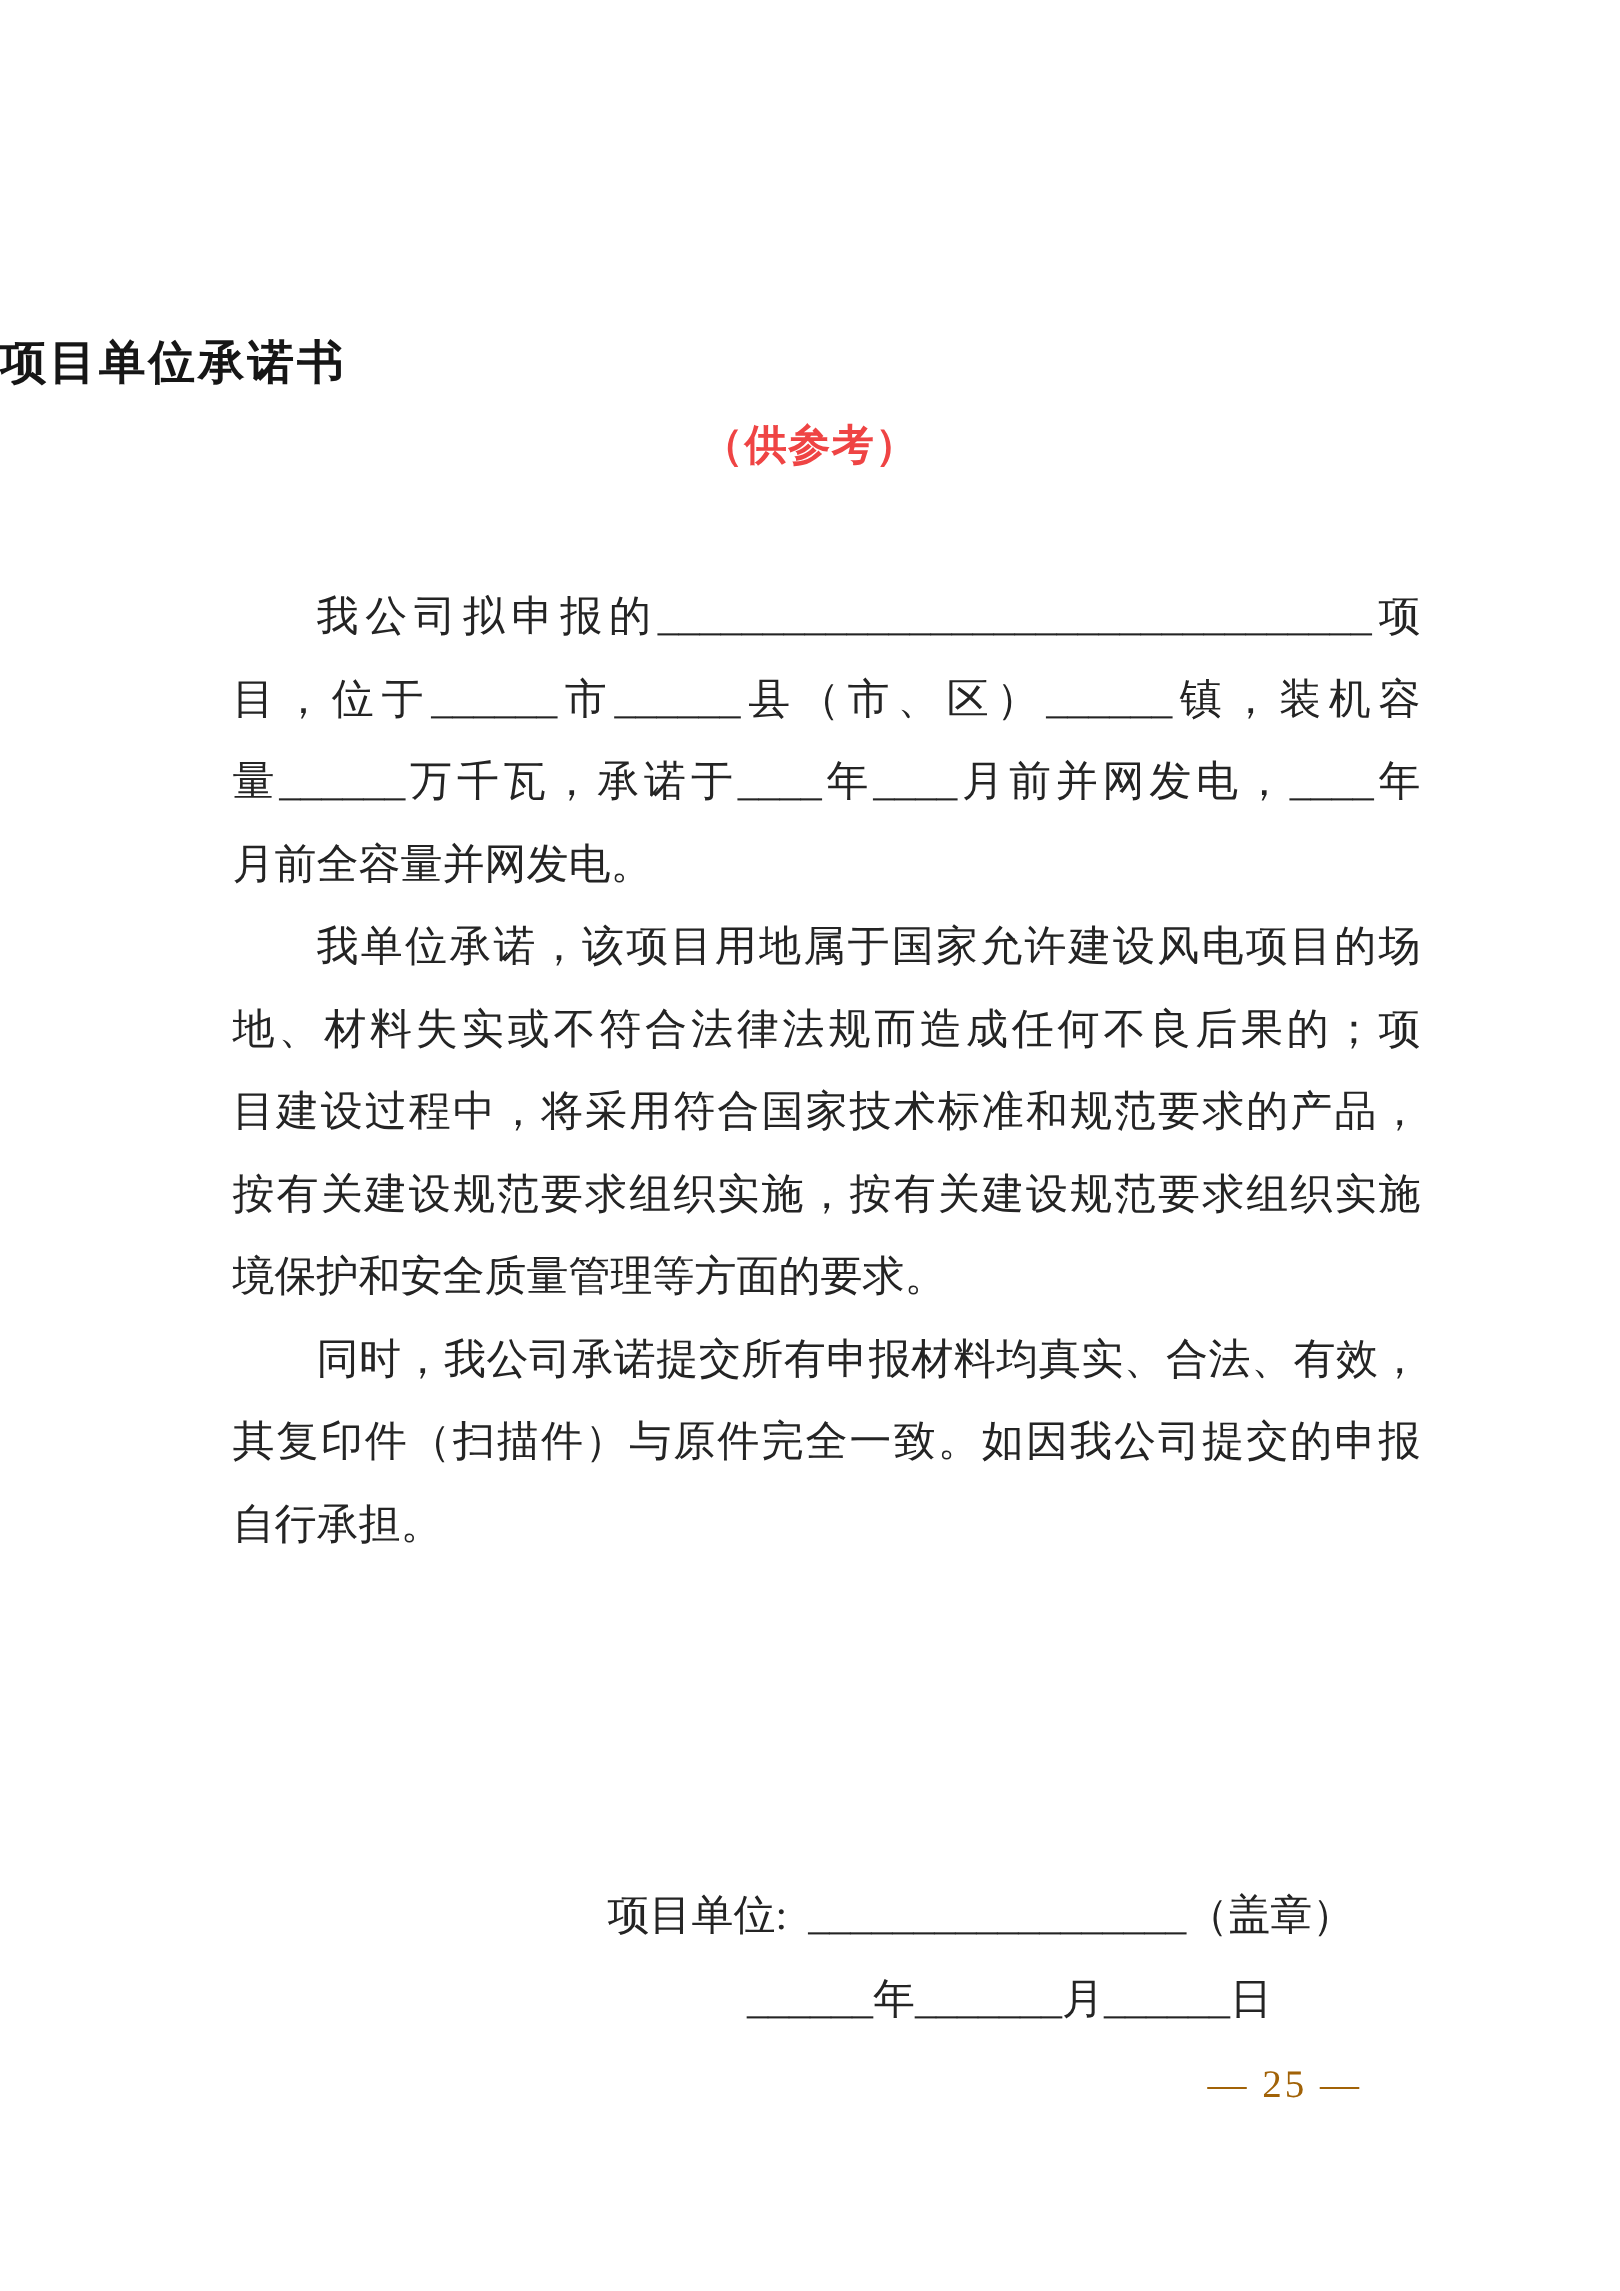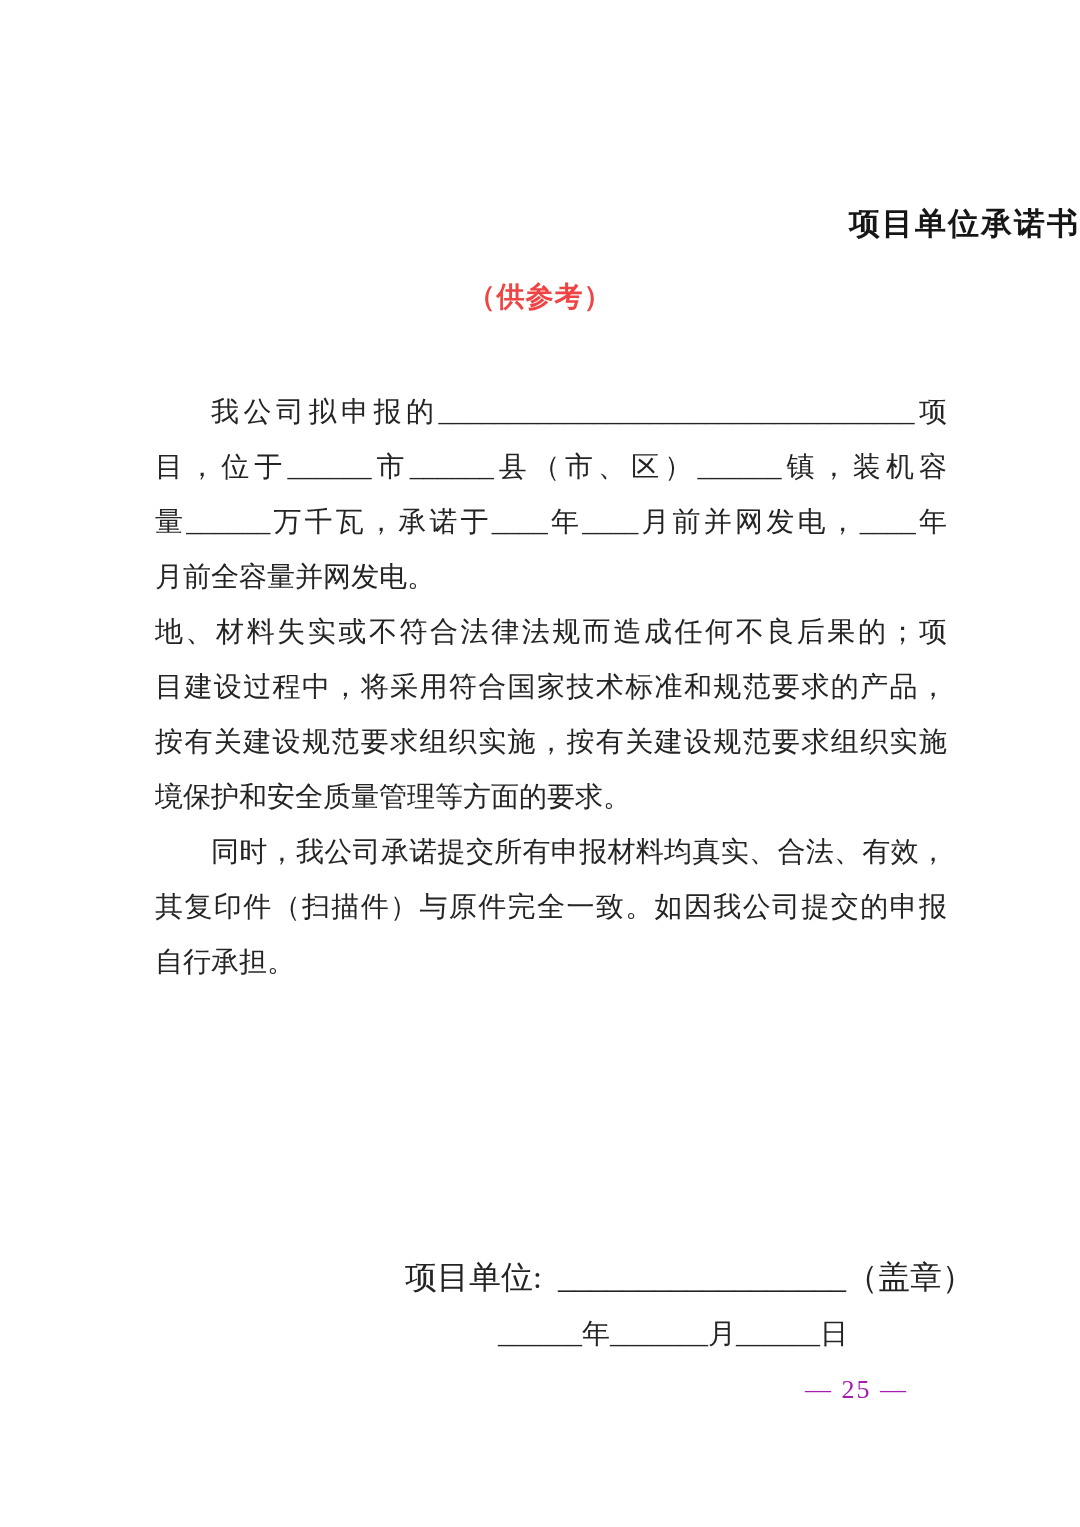--- a/index.html
+++ b/index.html
@@ -9,24 +9,24 @@
     width: 1080px;
     height: 1527px;
     margin: 0 auto;
     background: #ffffff;
     color: #1f1f1f;
     overflow: hidden;
     font-family: "Liberation Serif", "DejaVu Serif", serif;
   }
   .doc-title {
     position: absolute;
-    top: 204px;
+    top: 222px;
     left: 0;
     width: 100%;
-    text-align: right;
+    text-align: left;
     font-family: "Liberation Sans", "DejaVu Sans", sans-serif;
     font-weight: 700;
     font-size: 31px;
     line-height: 40px;
     letter-spacing: 2px;
     color: #161616;
   }
   .doc-subtitle {
     position: absolute;
     top: 277px;
@@ -57,58 +57,59 @@
   }
   .line.end {
     text-align: left;
     text-align-last: left;
   }
   .line.indent { text-indent: 2em; }
   .sig-unit-line {
     position: absolute;
     top: 1250px;
     left: 405px;
-    font-size: 32px;
+    font-size: 28px;
     line-height: 55px;
     color: #242424;
     white-space: pre;
   }
   .sig-date-line {
     position: absolute;
     top: 1306px;
     left: 498px;
     font-size: 28px;
     line-height: 55px;
     color: #242424;
     white-space: pre;
   }
   .page-number {
     position: absolute;
     top: 1374px;
     right: 172px;
     font-size: 26px;
     line-height: 32px;
-    color: #a21caf;
+    color: #a16207;
     letter-spacing: 2px;
   }
 </style>
 </head>
 <body>
 
 <div class="page">
 
   <div class="doc-title">项目单位承诺书</div>
 
   <div class="doc-subtitle">（供参考）</div>
 
   <div class="doc-body">
     <div class="line indent">我公司拟申报的__________________________________项</div>
     <div class="line">目，位于______市______县（市、区）______镇，装机容</div>
     <div class="line">量______万千瓦，承诺于____年____月前并网发电，____年</div>
     <div class="line end">月前全容量并网发电。</div>
+    <div class="line indent">我单位承诺，该项目用地属于国家允许建设风电项目的场</div>
     <div class="line">地、材料失实或不符合法律法规而造成任何不良后果的；项</div>
     <div class="line">目建设过程中，将采用符合国家技术标准和规范要求的产品，</div>
     <div class="line">按有关建设规范要求组织实施，按有关建设规范要求组织实施</div>
     <div class="line end">境保护和安全质量管理等方面的要求。</div>
     <div class="line indent">同时，我公司承诺提交所有申报材料均真实、合法、有效，</div>
     <div class="line">其复印件（扫描件）与原件完全一致。如因我公司提交的申报</div>
     <div class="line end">自行承担。</div>
   </div>
 
   <div class="sig-unit-line">项目单位:  __________________（盖章）</div>

